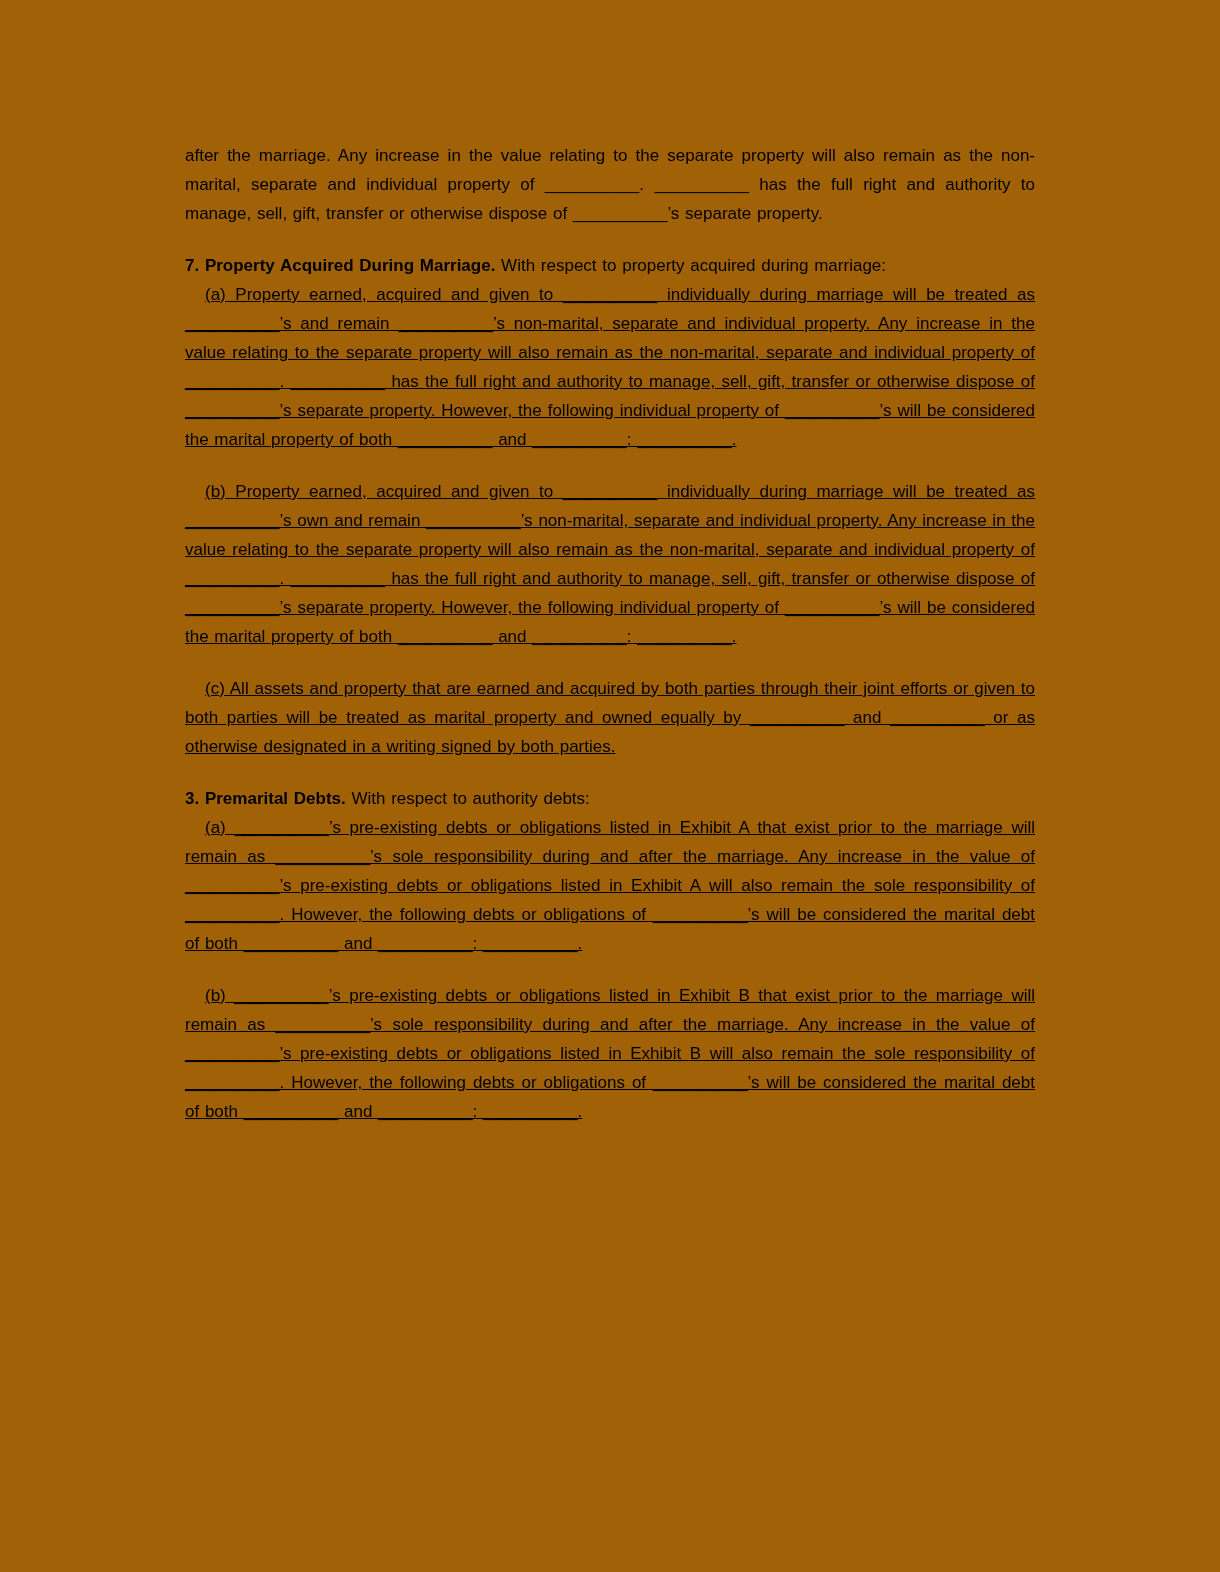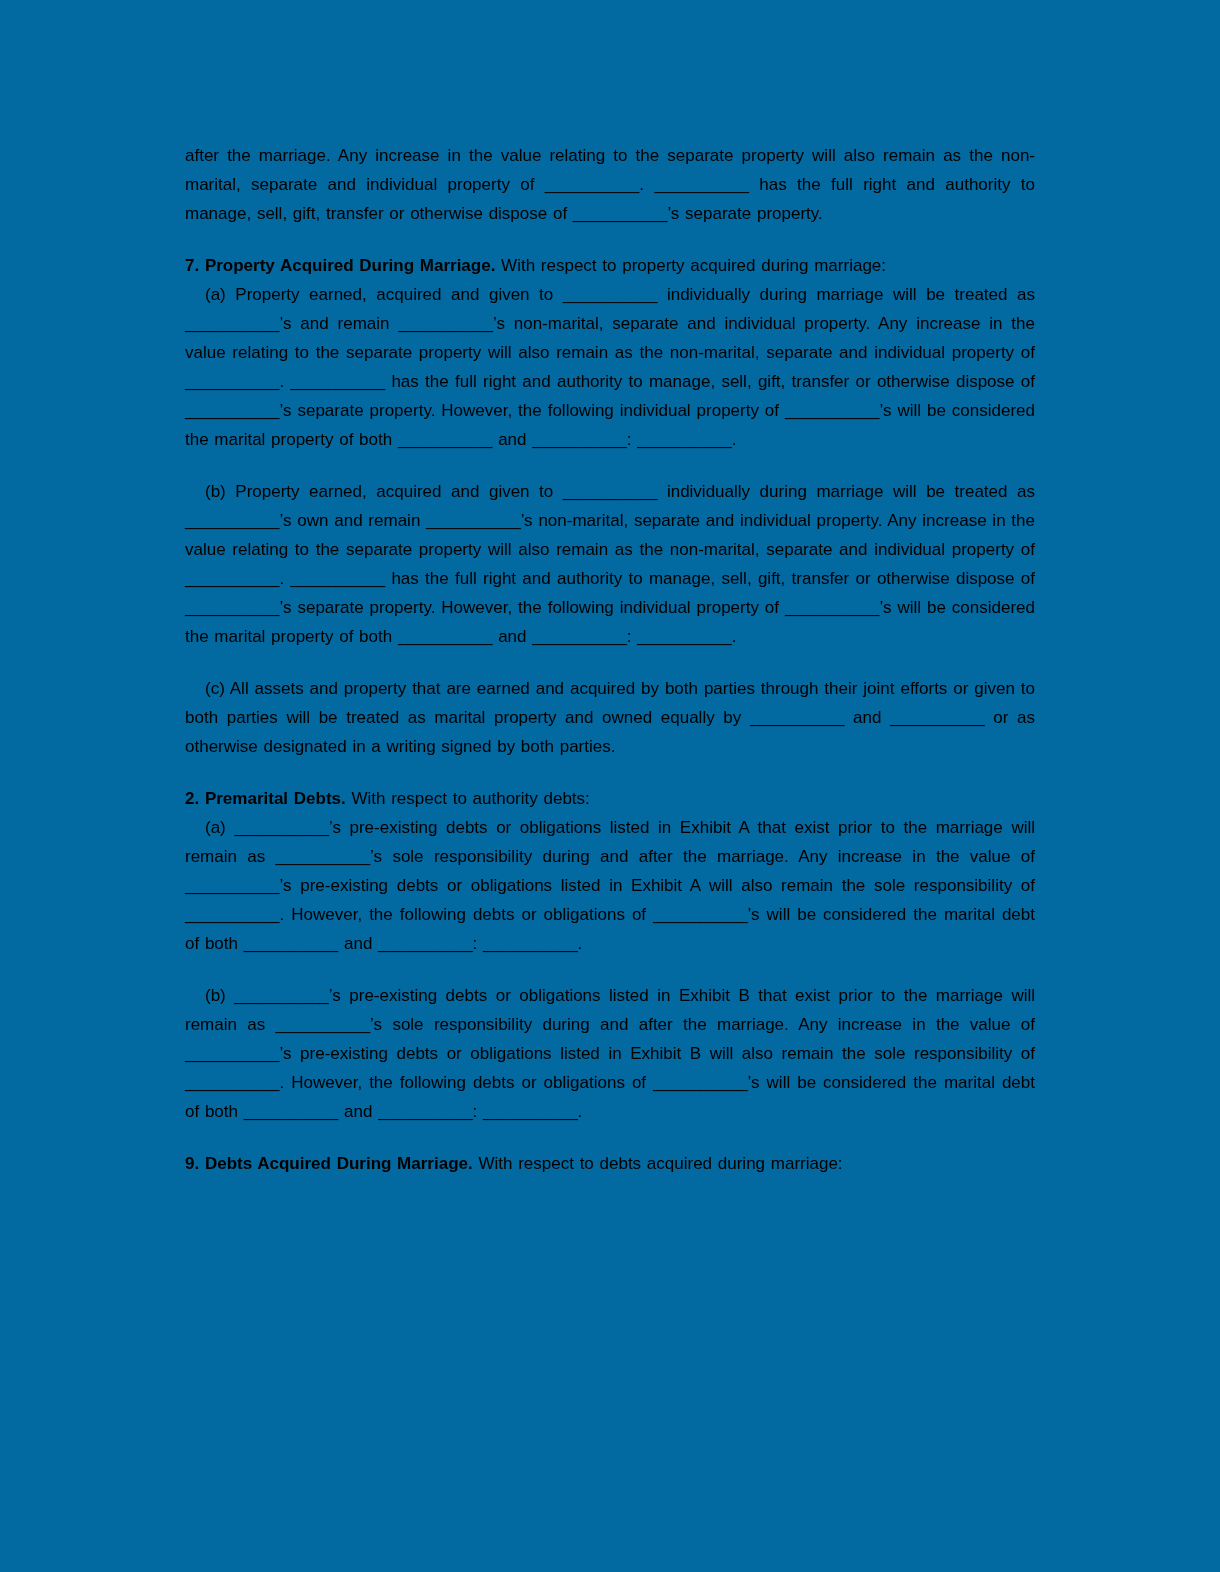--- a/index.html
+++ b/index.html
@@ -12,37 +12,38 @@
     height: 1572px;
     font-family: "Liberation Sans", sans-serif;
     color: #000000;
     overflow: hidden;
   }
   .page {
     box-sizing: border-box;
     width: 1220px;
     height: 1572px;
     padding: 141px 185px 0 185px;
-    background: #0369a1;
+    background: #a16207;
   }
   .doc p {
     margin: 0 0 23px 0;
     font-size: 17px;
     line-height: 29px;
     text-align: justify;
     color: #000000;
     word-spacing: 1px;
   }
   .doc p.heading {
     margin-bottom: 0;
     text-align: left;
     margin-top: 16px;
   }
   .doc p.sub {
     text-indent: 20px;
+    text-decoration: underline;
   }
   .doc .b {
     font-weight: bold;
   }
 </style>
 </head>
 <body>
 
 <div class="page">
   <div class="doc">
@@ -51,23 +52,22 @@
 
     <p class="heading"><span class="b">7. Property Acquired During Marriage.</span><span> With respect to property acquired during marriage:</span></p>
 
     <p class="sub"><span class="b"></span><span>(a) Property earned, acquired and given to __________ individually during marriage will be treated as __________’s and remain __________’s non-marital, separate and individual property. Any increase in the value relating to the separate property will also remain as the non-marital, separate and individual property of __________. __________ has the full right and authority to manage, sell, gift, transfer or otherwise dispose of __________’s separate property. However, the following individual property of __________’s will be considered the marital property of both __________ and __________: __________.</span></p>
 
     <p class="sub"><span class="b"></span><span>(b) Property earned, acquired and given to __________ individually during marriage will be treated as __________’s own and remain __________’s non-marital, separate and individual property. Any increase in the value relating to the separate property will also remain as the non-marital, separate and individual property of __________. __________ has the full right and authority to manage, sell, gift, transfer or otherwise dispose of __________’s separate property. However, the following individual property of __________’s will be considered the marital property of both __________ and __________: __________.</span></p>
 
     <p class="sub"><span class="b"></span><span>(c) All assets and property that are earned and acquired by both parties through their joint efforts or given to both parties will be treated as marital property and owned equally by __________ and __________ or as otherwise designated in a writing signed by both parties.</span></p>
 
 
-    <p class="heading"><span class="b">2. Premarital Debts.</span><span> With respect to authority debts:</span></p>
+    <p class="heading"><span class="b">3. Premarital Debts.</span><span> With respect to authority debts:</span></p>
 
     <p class="sub"><span class="b"></span><span>(a) __________’s pre-existing debts or obligations listed in Exhibit A that exist prior to the marriage will remain as __________’s sole responsibility during and after the marriage. Any increase in the value of __________’s pre-existing debts or obligations listed in Exhibit A will also remain the sole responsibility of __________. However, the following debts or obligations of __________’s will be considered the marital debt of both __________ and __________: __________.</span></p>
 
     <p class="sub"><span class="b"></span><span>(b) __________’s pre-existing debts or obligations listed in Exhibit B that exist prior to the marriage will remain as __________’s sole responsibility during and after the marriage. Any increase in the value of __________’s pre-existing debts or obligations listed in Exhibit B will also remain the sole responsibility of __________. However, the following debts or obligations of __________’s will be considered the marital debt of both __________ and __________: __________.</span></p>
 
 
-    <p class="heading"><span class="b">9. Debts Acquired During Marriage.</span><span> With respect to debts acquired during marriage:</span></p>
 
   </div>
 </div>
 
 </body></html>

